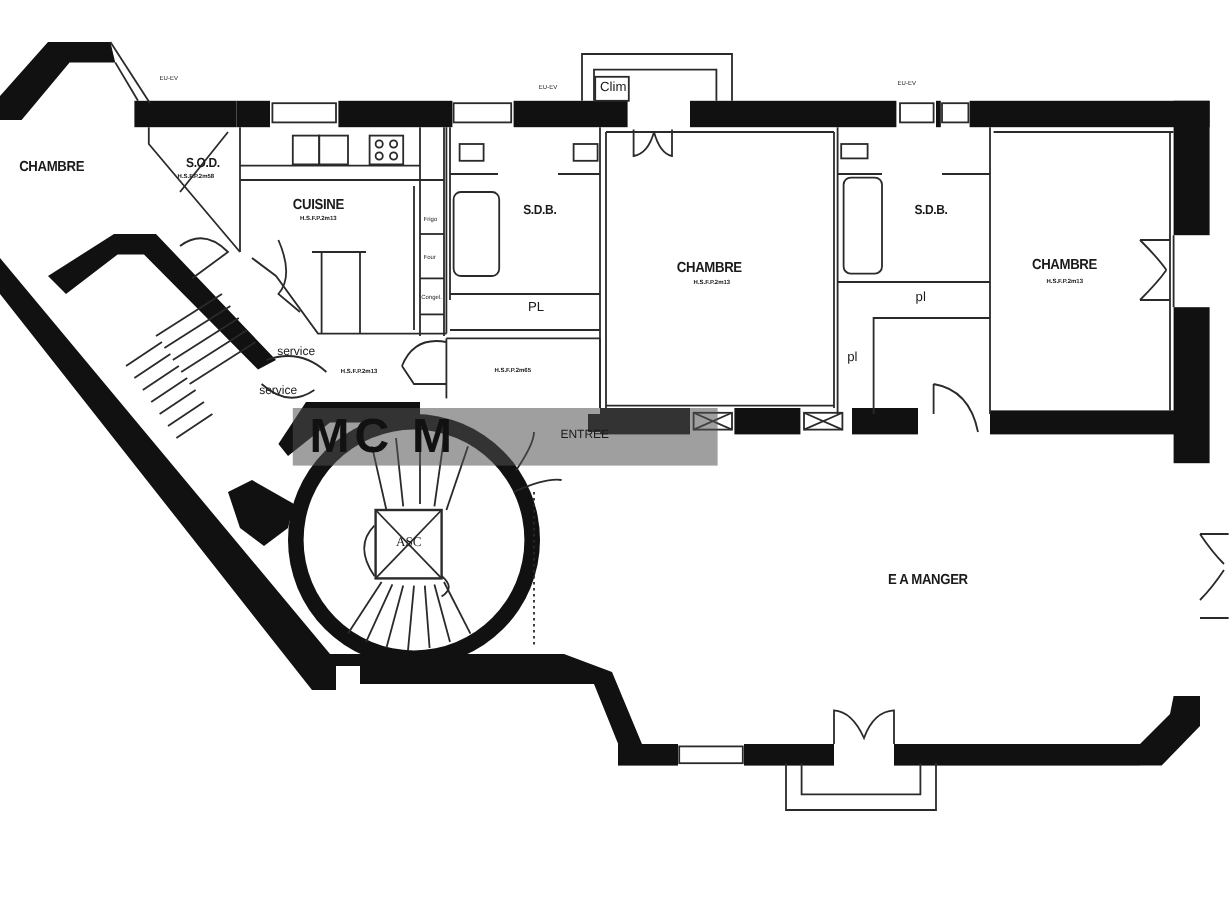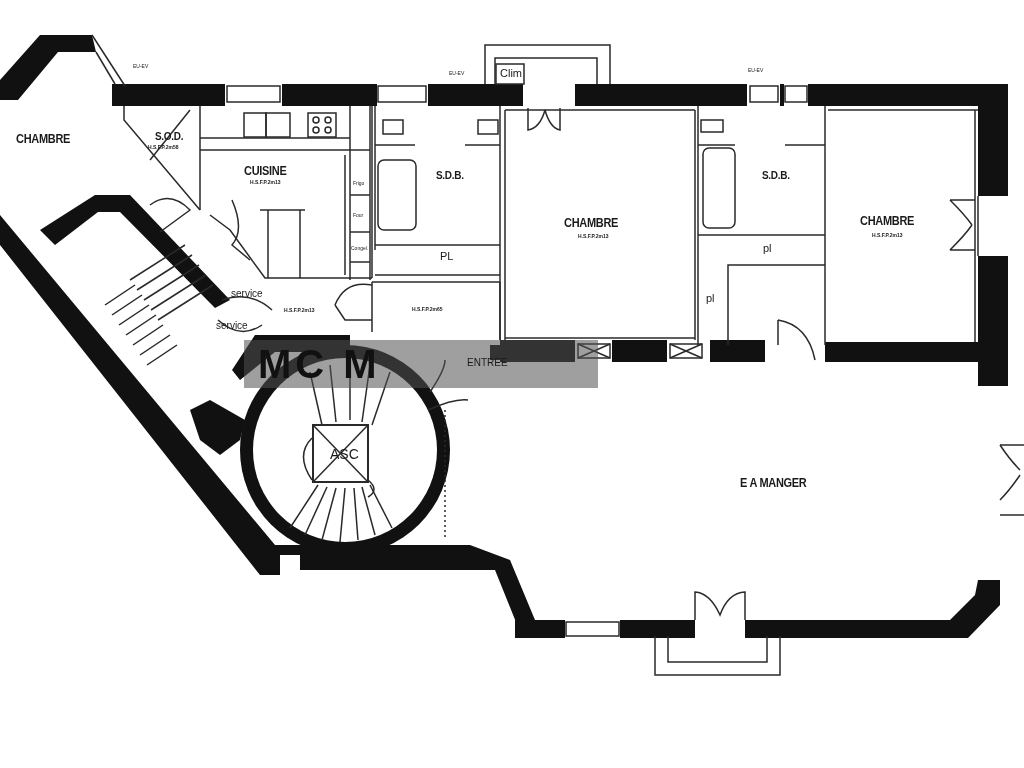--- a/index.html
+++ b/index.html
@@ -215,17 +215,17 @@
 <div class="lbl hsfp" style="left:412px;top:306px;">H.S.F.P.2m65</div>
 
 <div class="lbl small" style="left:133px;top:63px;">EU-EV</div>
 <div class="lbl small" style="left:449px;top:70px;">EU-EV</div>
 <div class="lbl small" style="left:748px;top:67px;">EU-EV</div>
 <div class="lbl" style="left:500px;top:67px;font-size:11px;">Clim</div>
 <div class="lbl" style="left:528px;top:84px;font-size:10px;color:#fff;">Balcon</div>
 <div class="lbl" style="left:231px;top:288px;font-size:10px;">service</div>
 <div class="lbl" style="left:216px;top:320px;font-size:10px;">service</div>
 <div class="lbl" style="left:451px;top:357px;font-size:10px;padding-left:16px;">ENTREE</div>
-<div class="lbl" style="left:330px;top:446px;font-size:14px;">ASC</div>
+<div class="lbl" style="left:330px;top:446px;font-size:11px;font-family:Liberation Serif, serif;">ASC</div>
 
 <div class="lbl small" style="left:353px;top:180px;">Frigo</div>
 <div class="lbl small" style="left:353px;top:212px;">Four</div>
 <div class="lbl small" style="left:351px;top:245px;">Congel.</div>
 
 </body></html>

